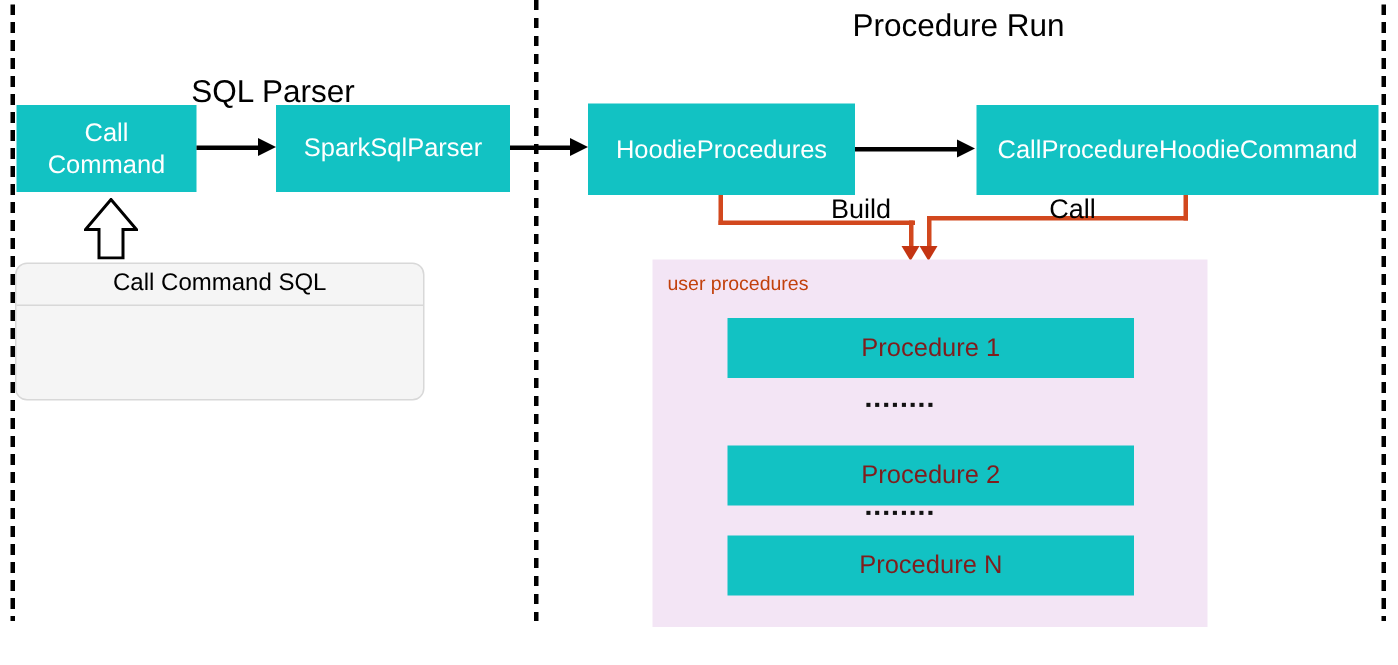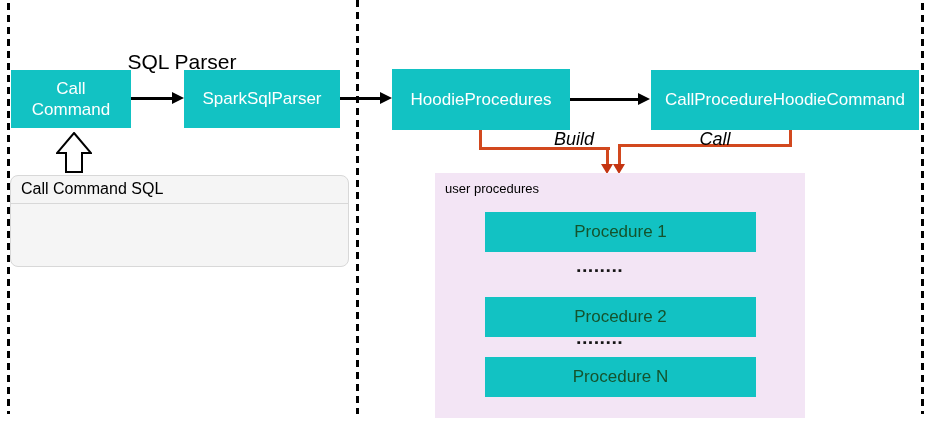--- a/index.html
+++ b/index.html
@@ -22,57 +22,58 @@
     content:""; position:absolute; right:-11px; top:-5px; width:0; height:0;
     border-left:12px solid #000; border-top:6.5px solid transparent; border-bottom:6.5px solid transparent;
   }
   .grp { position:absolute; left:0; top:0; width:0; height:0; }
   .oseg { position:absolute; background:#D2481E; }
   .ohead {
     position:absolute; width:0; height:0;
     border-left:6px solid transparent; border-right:6px solid transparent;
     border-top:10px solid #C43512;
   }
-  .edge-label { position:absolute; font-size:18px; text-align:center;font-style:italic; }
+  .edge-label { position:absolute; font-size:18px; text-align:center; }
   .sql-panel {
-    position:absolute; left:10px; top:175px; width:339px; height:92px;
-    background:#F5F5F5; border:1px solid #D8D8D8; border-radius:8px; box-sizing:border-box;
+    position:absolute; left:10px; top:175px; width:273px; height:92px;
+    background:#F5F5F5; border:1px solid #D8D8D8; border-radius:8px; box-sizing:border-box;text-align:center;
   }
   .sql-panel-header {
     font-size:16px; padding:4px 10px 5px 10px; border-bottom:1px solid #D8D8D8;
   }
   .sql-row {
     background:#fff; border:1px solid #DCDCDC; border-radius:6px;
     margin:3px 4px; padding:3px 7px; font-size:13px; white-space:nowrap;
   }
   .uproc {
     position:absolute; left:435px; top:173px; width:370px; height:245px;
     background:#F3E5F5;
   }
-  .uproc-label { position:absolute; left:10px; top:8px; font-size:13px; color:#000000; }
+  .uproc-label { position:absolute; left:10px; top:8px; font-size:13px; color:#c2410c; }
   .proc-box {
-    position:absolute; left:50px; width:271px; height:40px; background:#12C2C3; color:#14532d;
+    position:absolute; left:50px; width:271px; height:40px; background:#12C2C3; color:#7f1d1d;
     display:flex; align-items:center; justify-content:center; font-size:17px;
   }
   .dots {
     position:absolute; left:142px; width:70px; height:14px; line-height:14px;
     font-size:11px; letter-spacing:2px; color:#111; white-space:nowrap;
   }
   .uparrow { position:absolute; left:56px; top:132px; }
 </style>
 </head>
 <body>
 
 <div class="canvas">
 
   <div class="vdash" style="left:7px; top:3px; height:411px;"></div>
   <div class="vdash" style="left:356px; top:0px; height:414px;"></div>
   <div class="vdash" style="left:921px; top:3px; height:411px;"></div>
 
   <div class="section-title" style="left:8px; top:6px; width:348px;margin-top:44px;">SQL Parser</div>
+  <div class="section-title" style="left:357px; top:6px; width:564px;">Procedure Run</div>
 
   <div class="node" style="left:11px; top:70px; width:120px; height:58px; padding:0 16px; box-sizing:border-box;">Call Command</div>
   <div class="node" style="left:184px; top:70px; width:156px; height:58px;">SparkSqlParser</div>
   <div class="node" style="left:651px; top:70px; width:268px; height:60px;">CallProcedureHoodieCommand</div>
   <div class="node" style="left:392px; top:69px; width:178px; height:61px;">HoodieProcedures</div>
 
   <div class="harrow" style="left:131px; top:97px; width:42px;"></div>
   <div class="harrow" style="left:340px; top:97px; width:41px;"></div>
   <div class="harrow" style="left:570px; top:98px; width:69px;"></div>
 

